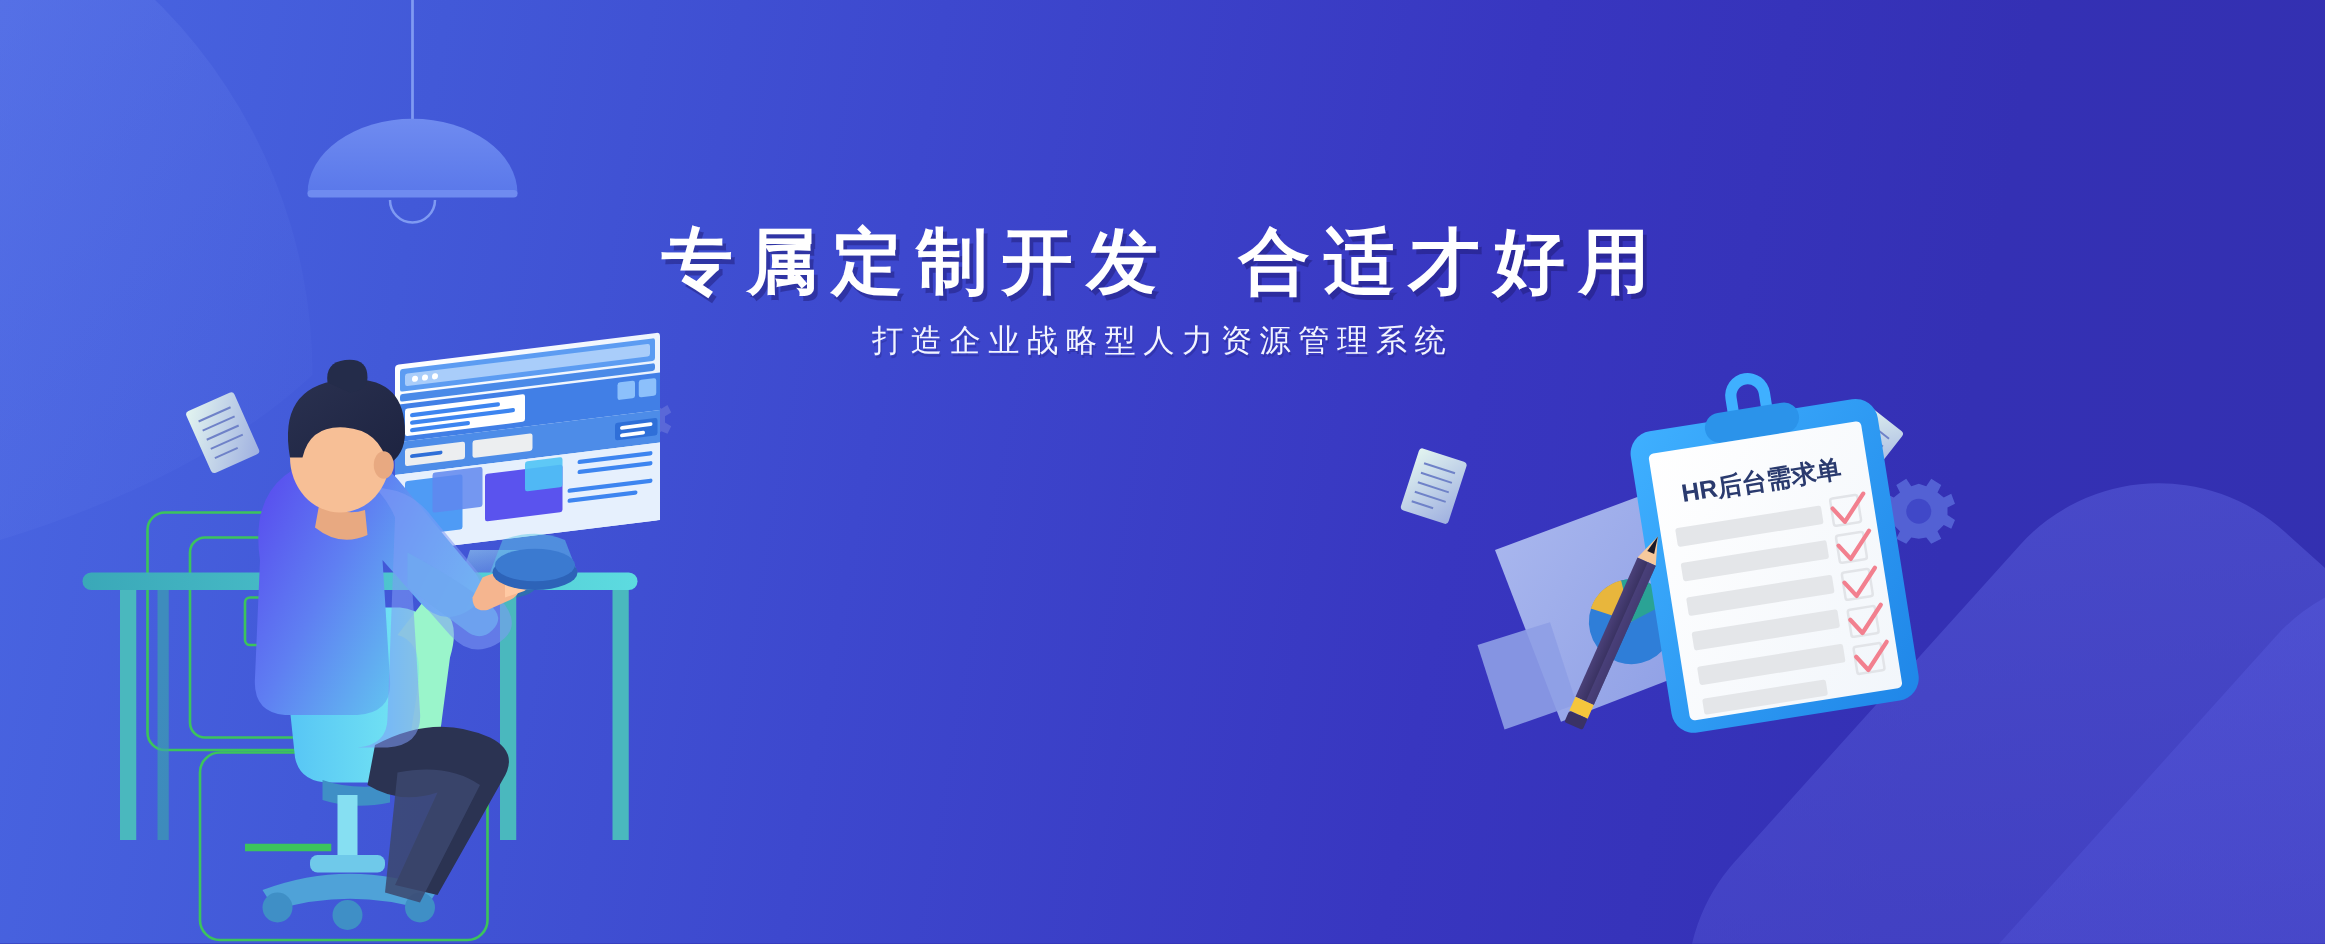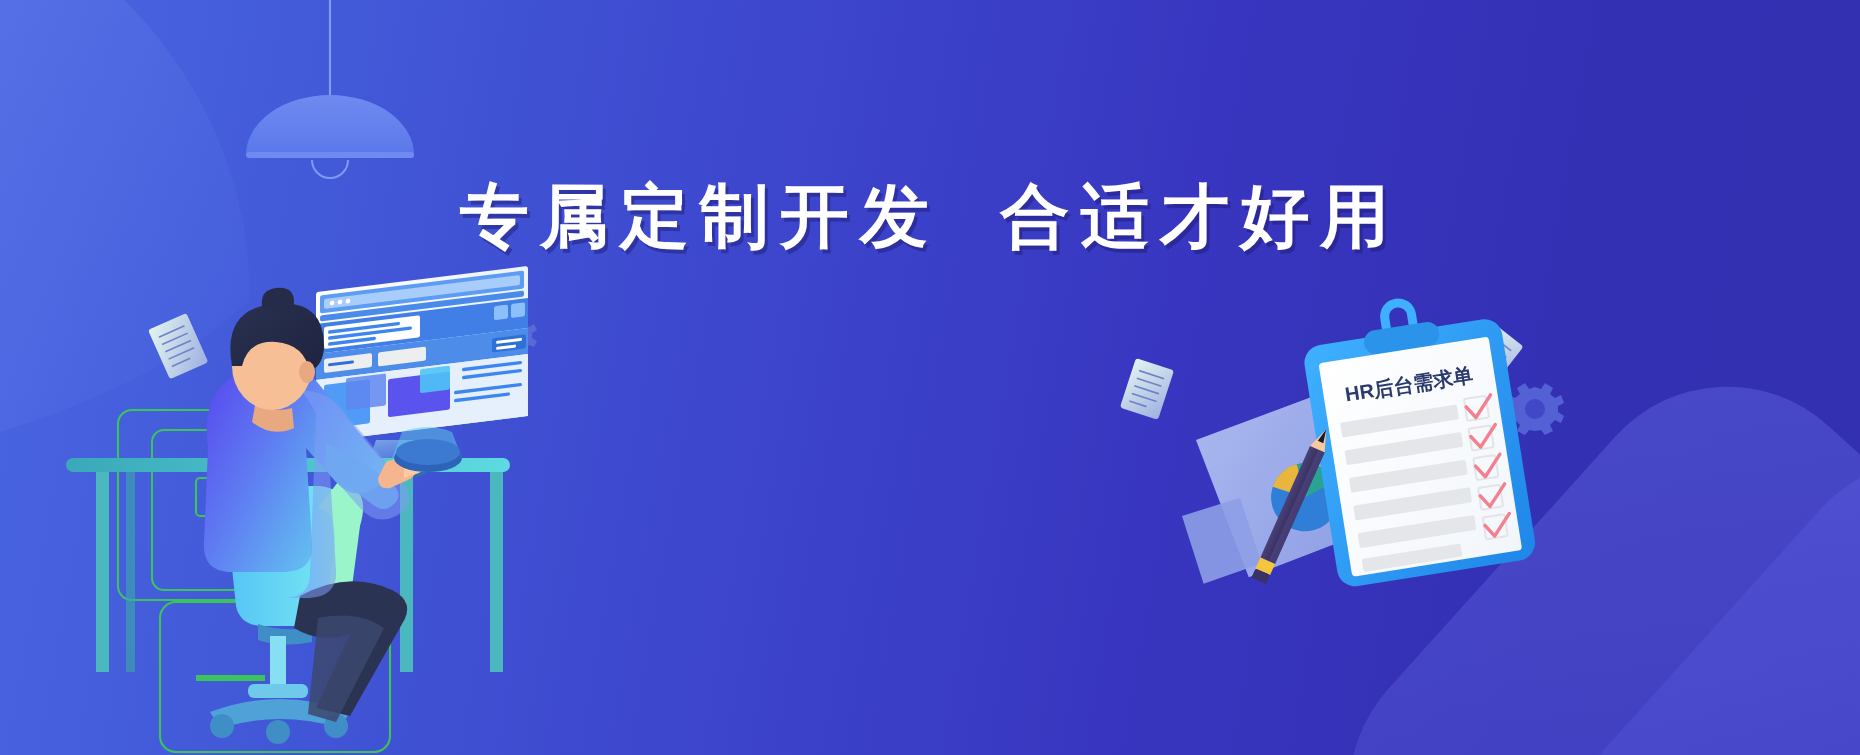--- a/index.html
+++ b/index.html
@@ -7,21 +7,21 @@
   .stage{
     position:relative;width:1860px;height:755px;overflow:hidden;
     font-family:"Liberation Sans","DejaVu Sans",sans-serif;
     background:linear-gradient(100deg,#4a66e2 0%,#4259d8 18%,#3d48ce 38%,#3836c0 62%,#3430b4 82%,#3330b0 100%);
   }
   .layer{position:absolute;inset:0;}
   svg{display:block;}
   
   .copy{position:absolute;left:0;right:0;top:182px;text-align:center;z-index:40;}
   .headline{
-    color:#ffffff;font-size:69px;font-weight:bold;letter-spacing:11px;
+    color:#ffffff;font-size:57px;font-weight:bold;letter-spacing:11px;
     line-height:1;margin:0;text-shadow:3px 4px 0 rgba(29,24,110,.45);
     white-space:pre;
   }
   .subhead{
     color:#f2f4ff;font-size:25px;letter-spacing:6px;margin:22px 0 0 0;
     line-height:1;white-space:pre;text-shadow:1px 2px 0 rgba(29,24,110,.28);
   }
 </style>
 </head>
 <body>
@@ -359,15 +359,16 @@
       <rect x="0" y="0" width="16" height="122" fill="url(#gPencil)"></rect>
       <rect x="9" y="0" width="7" height="122" fill="#564b8c" opacity=".55"></rect>
 
       <rect x="0" y="122" width="16" height="12" fill="#f5c63c"></rect>
       <rect x="0" y="134" width="16" height="10" rx="2" fill="#3a3266"></rect>
     </g>
   </svg>
 
   <div class="copy">
     <h1 class="headline">专属定制开发  合适才好用</h1>
+    <p class="subhead">打造企业战略型人力资源管理系统</p>
   </div>
 
 </div>
 
 </body></html>

